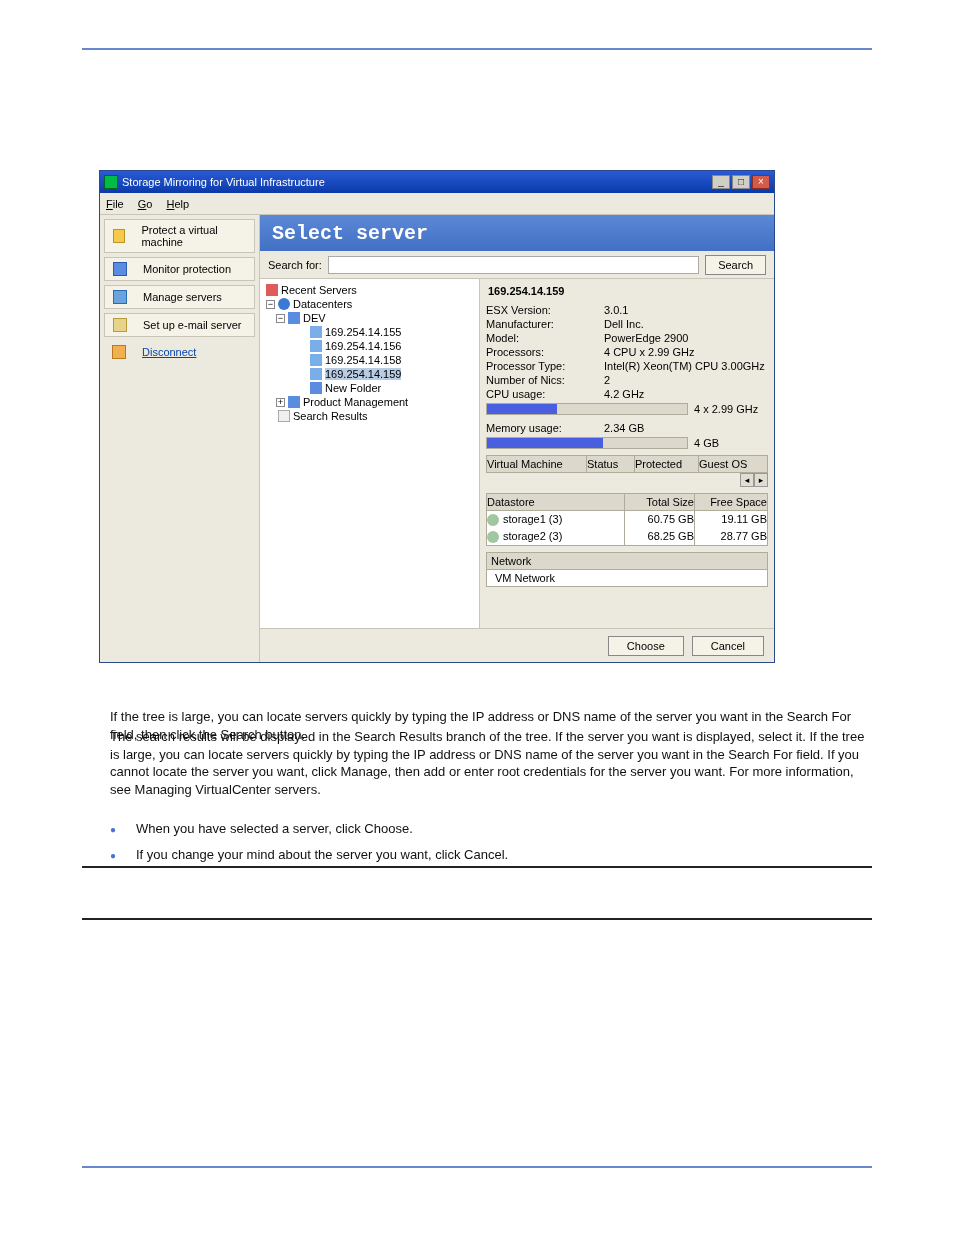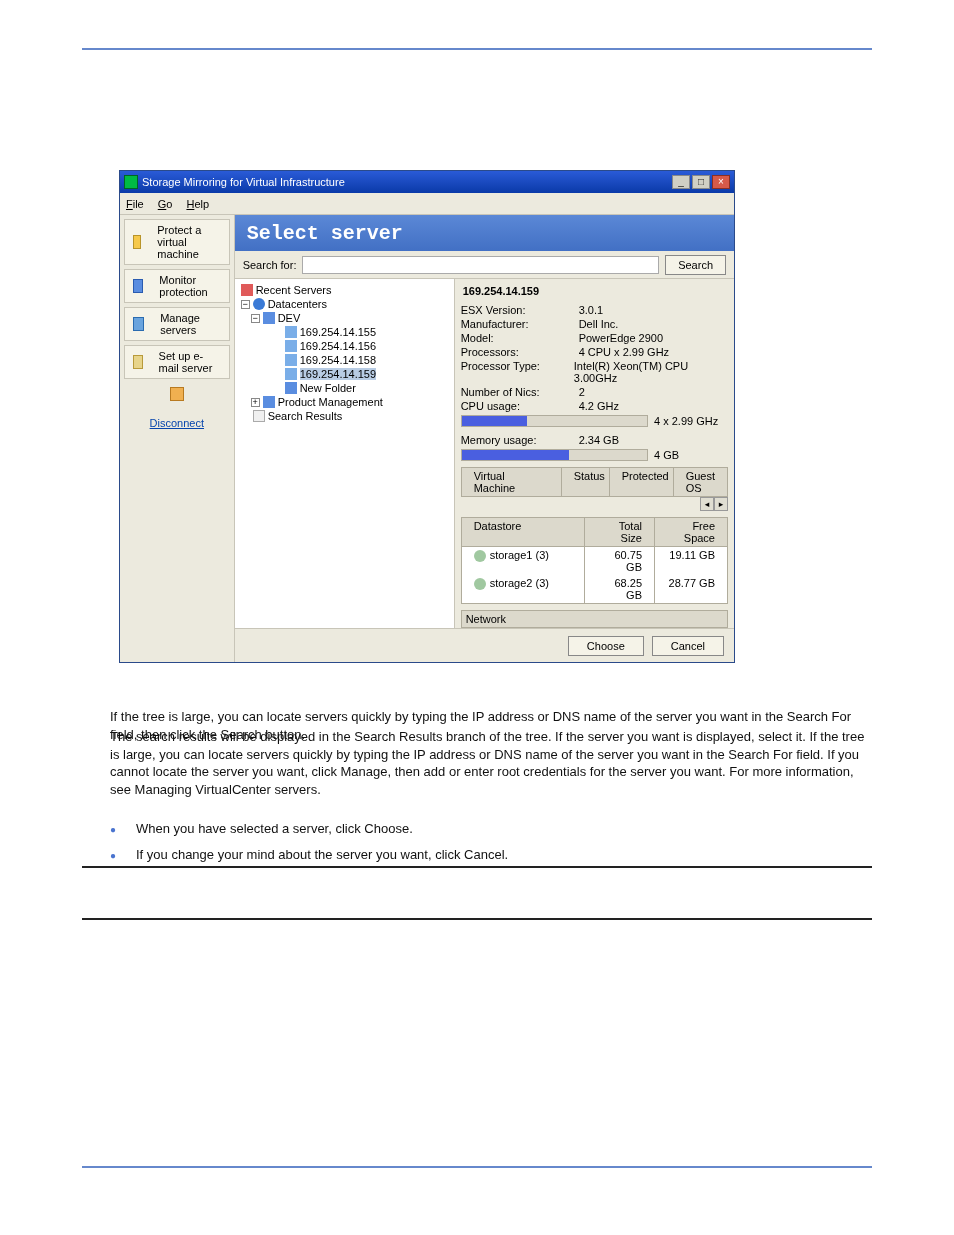--- a/index.html
+++ b/index.html
@@ -8,35 +8,35 @@
   .rule-top { position:absolute; left:82px; right:82px; top:48px; height:2px; background:#6688cc; }
   .rule-bot { position:absolute; left:82px; right:82px; top:1166px; height:2px; background:#6688cc; }
 
   .body-text { position:absolute; left:110px; right:82px; font-size:13px; color:#111; line-height:1.35; }
 
   ul.bullets { list-style:none; padding:0; margin:0; }
   ul.bullets > li { position:relative; padding-left:26px; margin-bottom:8px; }
   ul.bullets > li::before { content:"●"; color:#4a74cf; position:absolute; left:0; top:3px; font-size:10px; }
 
   
-  .window { position:absolute; left:119px; top:170px; width:616px; height:493px; border:1px solid #2a4a8a; background:#5eead4; box-shadow:0 0 0 1px #fff inset; }
+  .window { position:absolute; left:99px; top:170px; width:676px; height:493px; border:1px solid #2a4a8a; background:#5eead4; box-shadow:0 0 0 1px #fff inset; }
   .titlebar { height:22px; background: linear-gradient(#2a5bd7,#0a3aa8); color:#fff; display:flex; align-items:center; padding:0 4px; font-size:11px; }
   .titlebar .ticon { width:14px; height:14px; background:#0b4; border:1px solid #062; margin-right:4px; }
   .titlebar .spacer { flex:1; }
   .winbtn { width:18px; height:14px; background:#d0cfc4; border:1px solid #888; margin-left:2px; color:#222; display:flex; align-items:center; justify-content:center; font-size:10px; line-height:1; }
   .winbtn.close { background:#d65a4a; border-color:#8a2f24; color:#fff; }
 
   .menubar { height:22px; background:#eceade; display:flex; align-items:center; padding:0 6px; gap:14px; border-bottom:1px solid #c8c5b8; font-size:11px; }
   .menubar span { cursor:default; }
 
   .content { display:flex; height:calc(100% - 22px - 22px); }
 
   .sidebar { width:160px; background:#eceade; border-right:1px solid #c8c5b8; padding:4px 4px; }
   .sbtn { display:flex; align-items:center; gap:16px; padding:4px 8px; border:1px solid #c8c5b8; background:#f5f3e8; margin-bottom:4px; font-size:11px; }
-  .sbtn.link { border:none; background:transparent; color:#0645AD; text-decoration:underline;flex-direction:column; }
+  .sbtn.link { border:none; background:transparent; color:#0645AD; text-decoration:underline; }
   .sicon { width:14px; height:14px; }
   .sicon.shield { background:#f6c94b; border:1px solid #b8942a; }
   .sicon.monitor { background:#5a8de0; border:1px solid #2a5bb0; }
   .sicon.manage { background:#6aa4de; border:1px solid #2a6bb0; }
   .sicon.mail { background:#e7d48a; border:1px solid #b89a3a; }
   .sicon.key { background:#f0b050; border:1px solid #b87a20; }
 
   .main { flex:1; display:flex; flex-direction:column; background:#fff; }
   .banner { height:36px; background: linear-gradient(#5b88d6,#4270c4); color:#fff; font-size:20px; font-weight:600; display:flex; align-items:center; padding:0 12px; font-family:Liberation Mono, monospace; }
   .searchrow { height:28px; background:#eceade; display:flex; align-items:center; padding:0 8px; gap:6px; border-bottom:1px solid #c8c5b8; }
@@ -61,21 +61,21 @@
   .details { flex:1; background:#eceade; padding:4px 6px 4px 6px; overflow:auto; font-size:11px; }
   .det-title { font-weight:bold; padding:2px 0 6px 2px; }
   .kv { display:flex; padding:1px 0; }
   .kv .k { width:118px; }
   .gauge-row { display:flex; align-items:center; gap:6px; margin:2px 0 6px 0; }
   .gauge { flex:1; height:12px; background:#dcd9cc; border:1px solid #b0ac9c; position:relative; }
   .gauge .fill { position:absolute; left:0; top:0; bottom:0; background:#4a5fe0; }
   .gauge-cap { width:74px; text-align:left; }
 
   .section-head { background:#dcd9cc; border:1px solid #b0ac9c; display:flex; font-weight:normal; margin-top:4px; }
-  .section-head > div, .trow > div { padding:2px 12px; border-right:1px solid #b0ac9c; }
+  .section-head > div, .trow > div { padding:2px 0; border-right:1px solid #b0ac9c; }
   .section-head > div:last-child, .trow > div:last-child { border-right:none; }
   .tbody { border:1px solid #b0ac9c; border-top:none; background:#fff; max-height:72px; overflow:auto; }
   .trow { display:flex; }
   .tcol-vm { width:100px; } .tcol-st { width:48px; } .tcol-pr { width:64px; } .tcol-os { flex:1; }
   .tcol-ds { flex:1; } .tcol-ts { width:70px; text-align:right; } .tcol-fs { width:72px; text-align:right; }
   .trow .ic { width:12px; height:12px; background:#7aaee8; display:inline-block; margin-right:4px; vertical-align:middle; }
   .trow .ic.ds { background:#a0c8a0; border-radius:50%; }
 
   .net-head { background:#dcd9cc; border:1px solid #b0ac9c; padding:2px 4px; margin-top:6px; }
   .net-body { border:1px solid #b0ac9c; border-top:none; background:#fff; }

